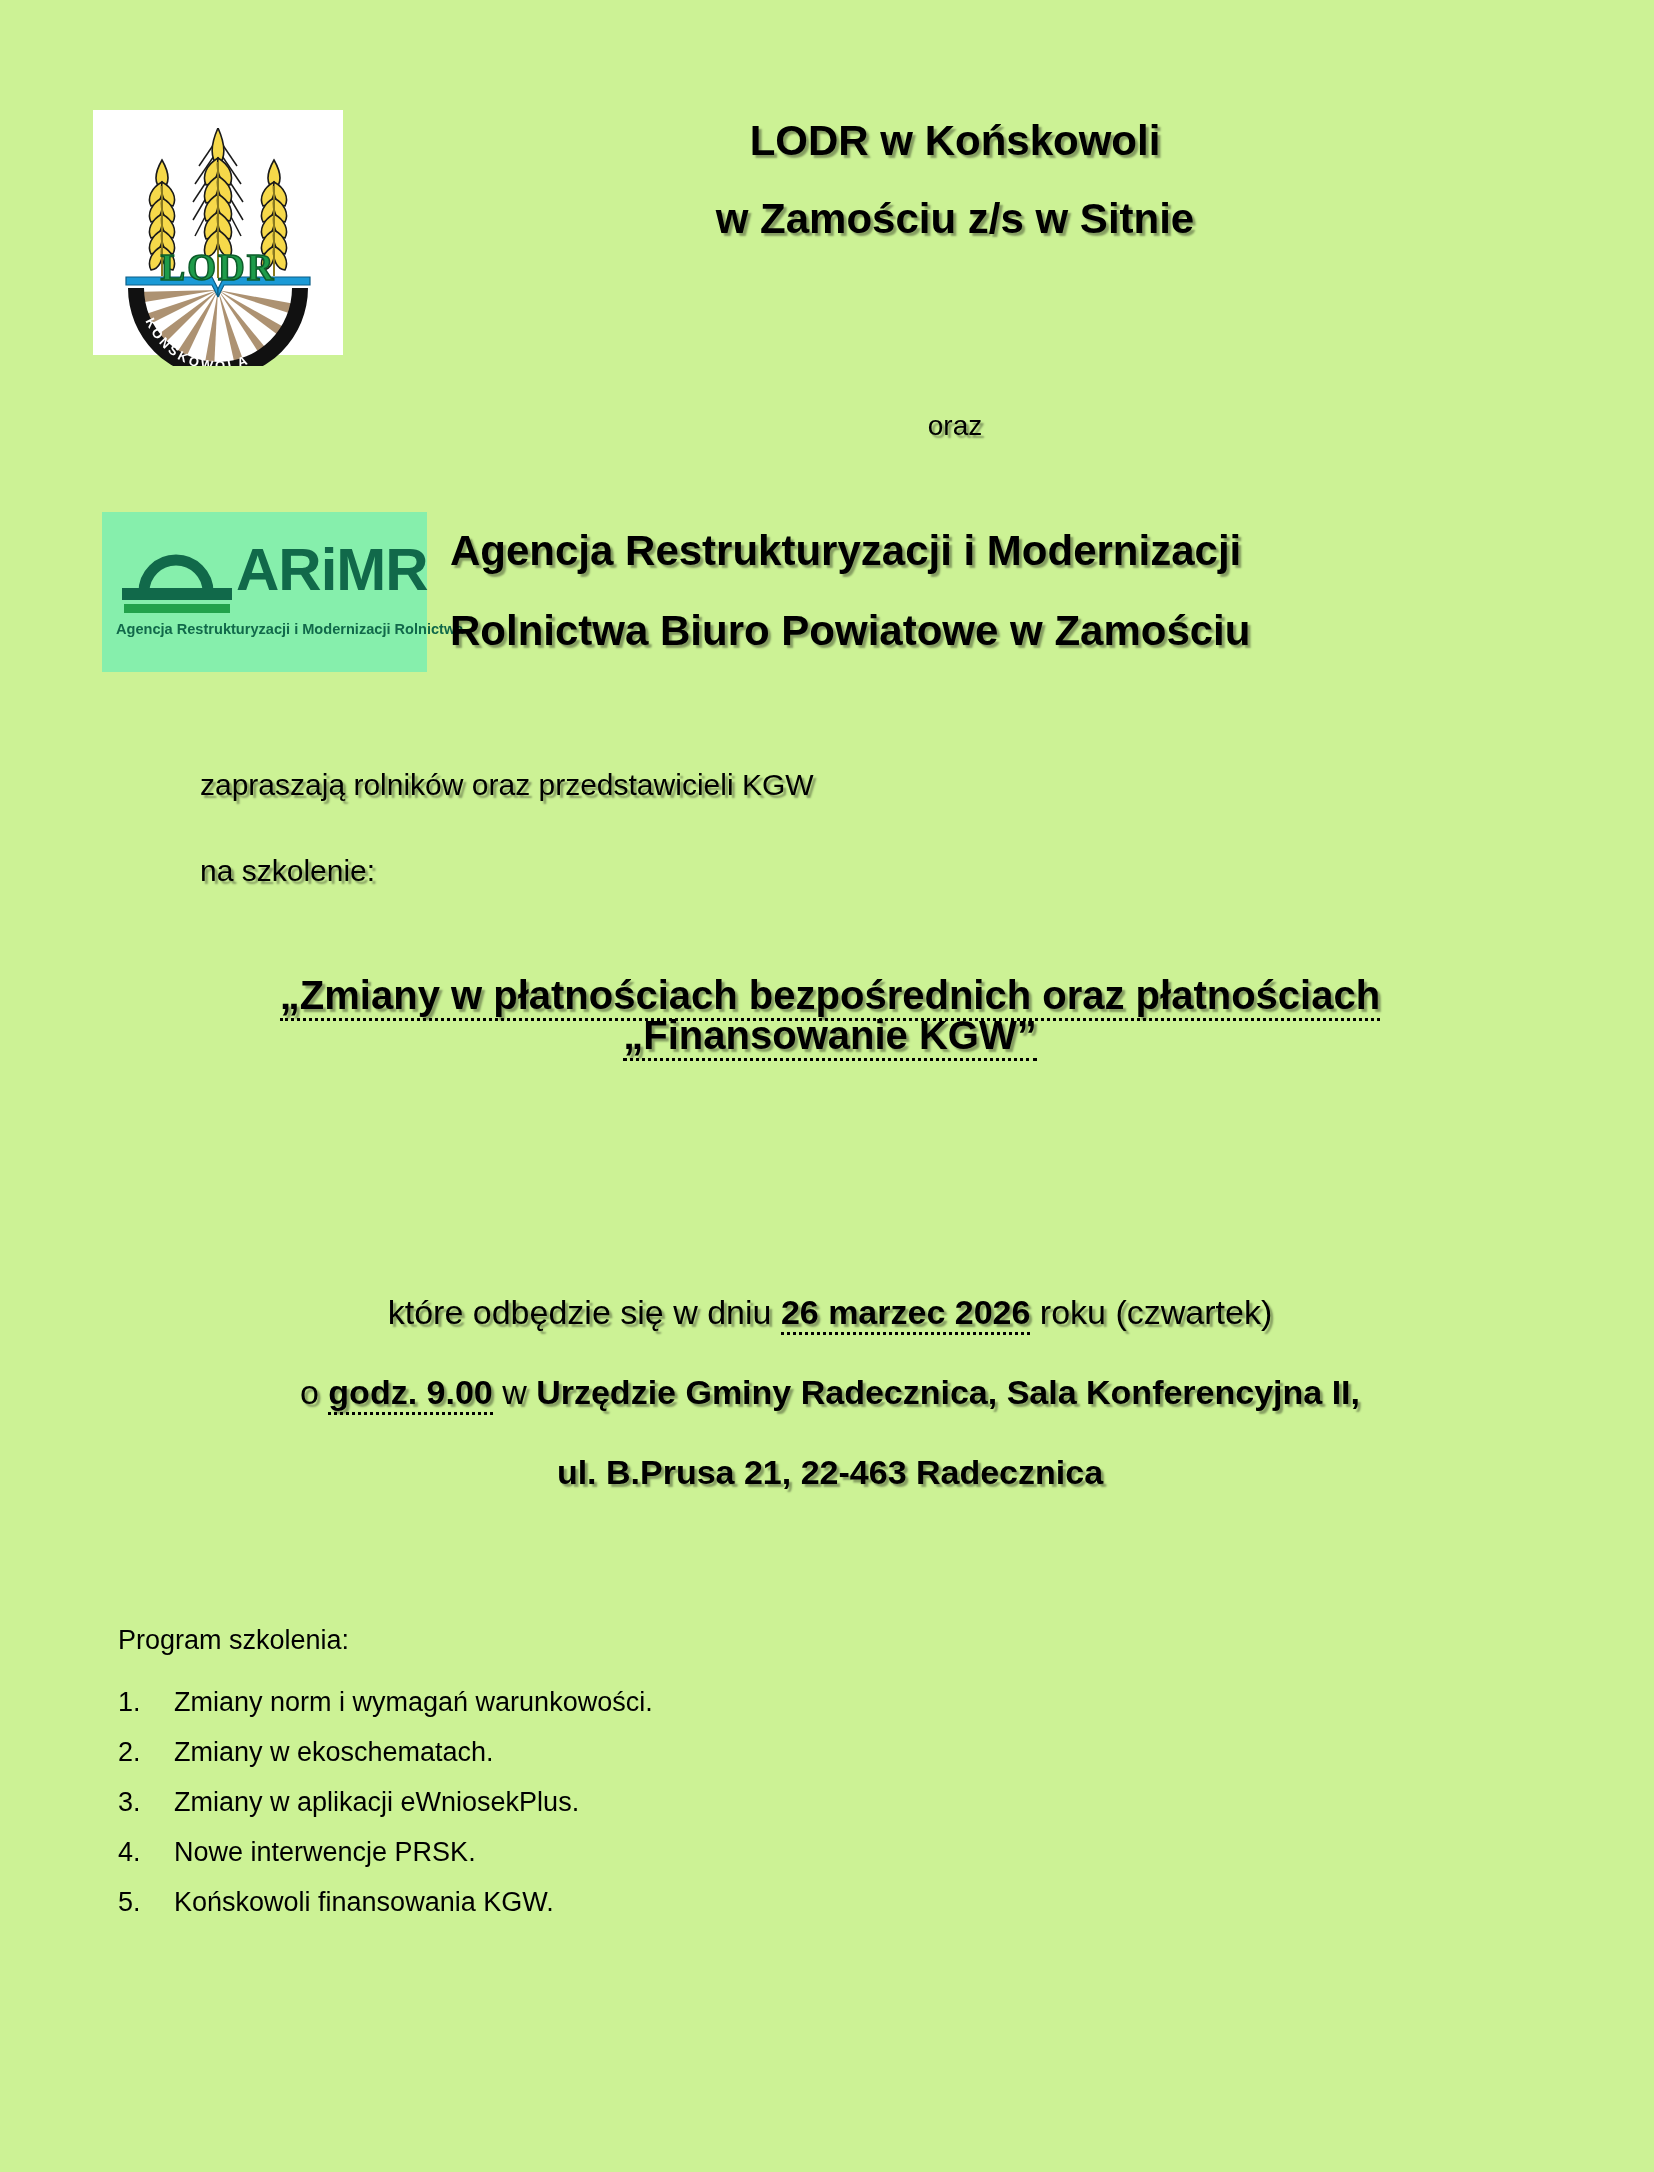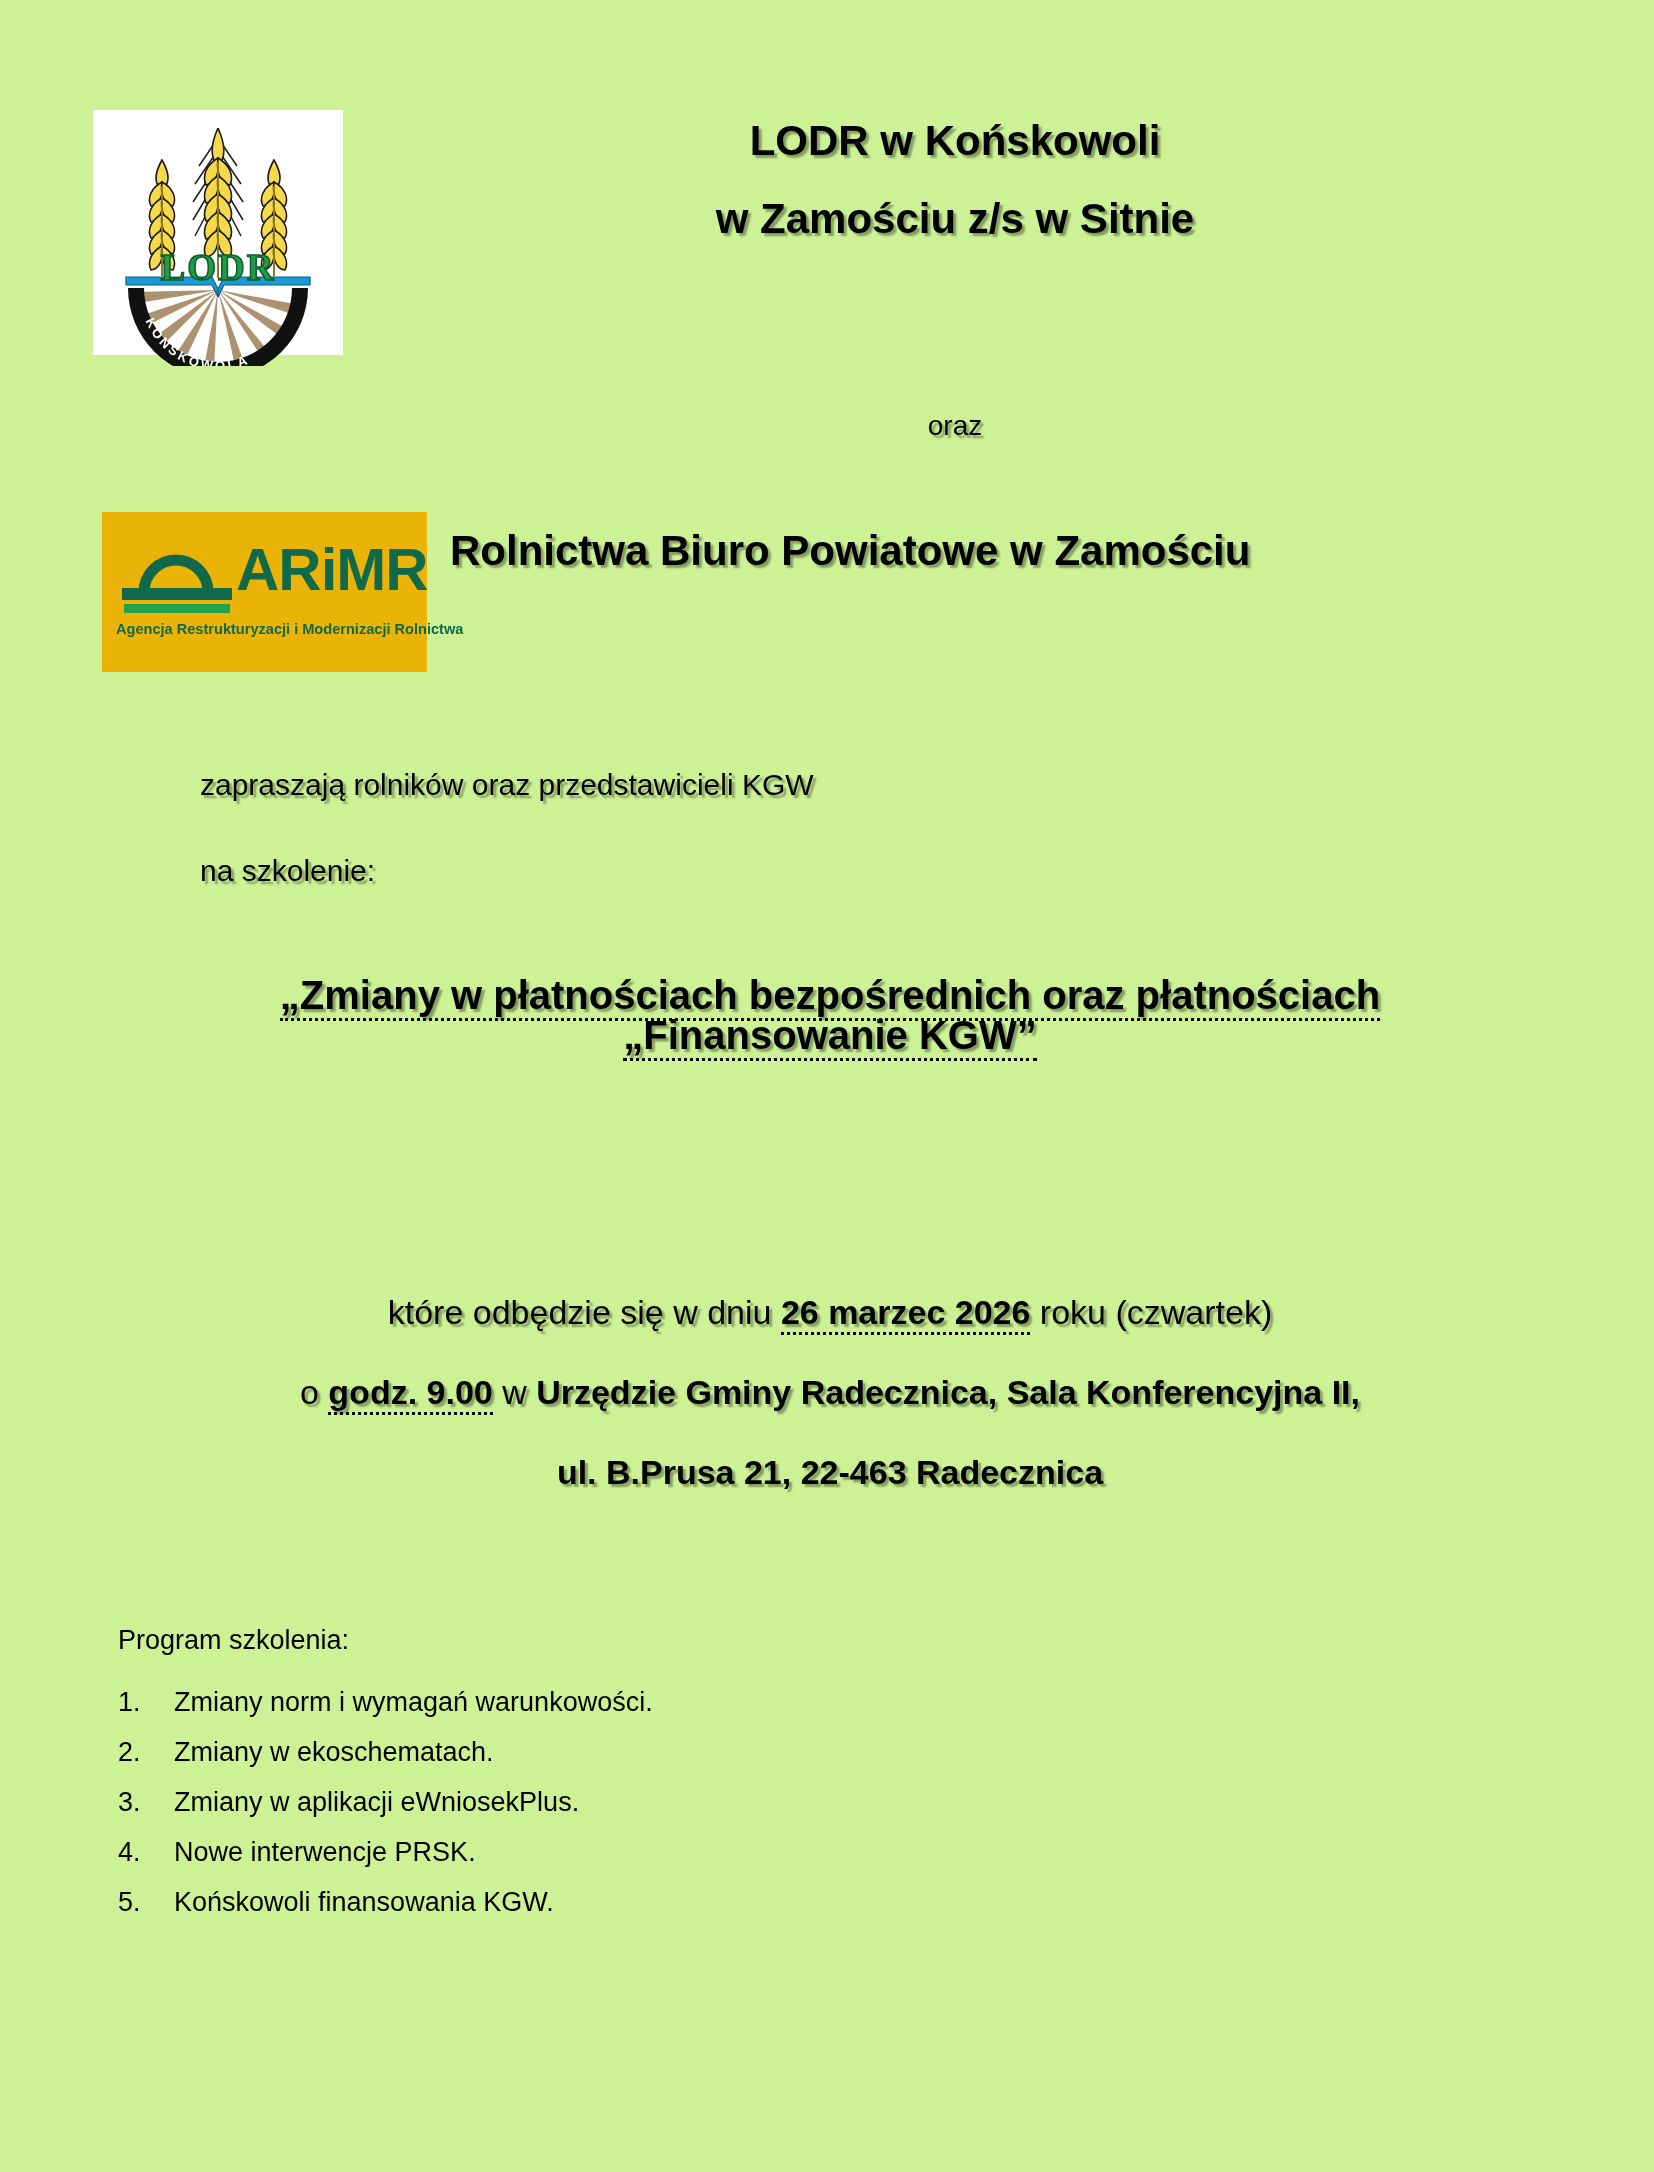--- a/index.html
+++ b/index.html
@@ -111,21 +111,21 @@
     font-size: 28px;
   }
 
   
   .arimr-logo {
     position: absolute;
     left: 102px;
     top: 512px;
     width: 325px;
     height: 160px;
-    background: #eab308;
+    background: #86efac;
   }
   .arimr-top {
     position: absolute;
     left: 16px;
     top: 26px;
     right: 12px;
     height: 78px;
   }
   .arimr-mark {
     position: absolute;
@@ -380,20 +380,21 @@
           <rect x="4" y="44" width="110" height="12" fill="#11694A"></rect>
           <rect x="6" y="60" width="106" height="9" fill="#22A24B"></rect>
         </svg>
       </div>
       <div class="arimr-word">ARiMR</div>
     </div>
     <div class="arimr-sub">Agencja Restrukturyzacji i Modernizacji Rolnictwa</div>
   </div>
 
   <div class="arimr-head">
+    <div class="arimr-head-line shadowed">Agencja Restrukturyzacji i Modernizacji</div>
     <div class="arimr-head-line shadowed">Rolnictwa Biuro Powiatowe w Zamościu</div>
   </div>
 
   <div class="invite">
     <div class="l1 shadowed">zapraszają rolników oraz przedstawicieli KGW</div>
     <div class="l2 shadowed">na szkolenie:</div>
   </div>
 
   <div class="maintitle">
     <div class="t1 shadowed">

